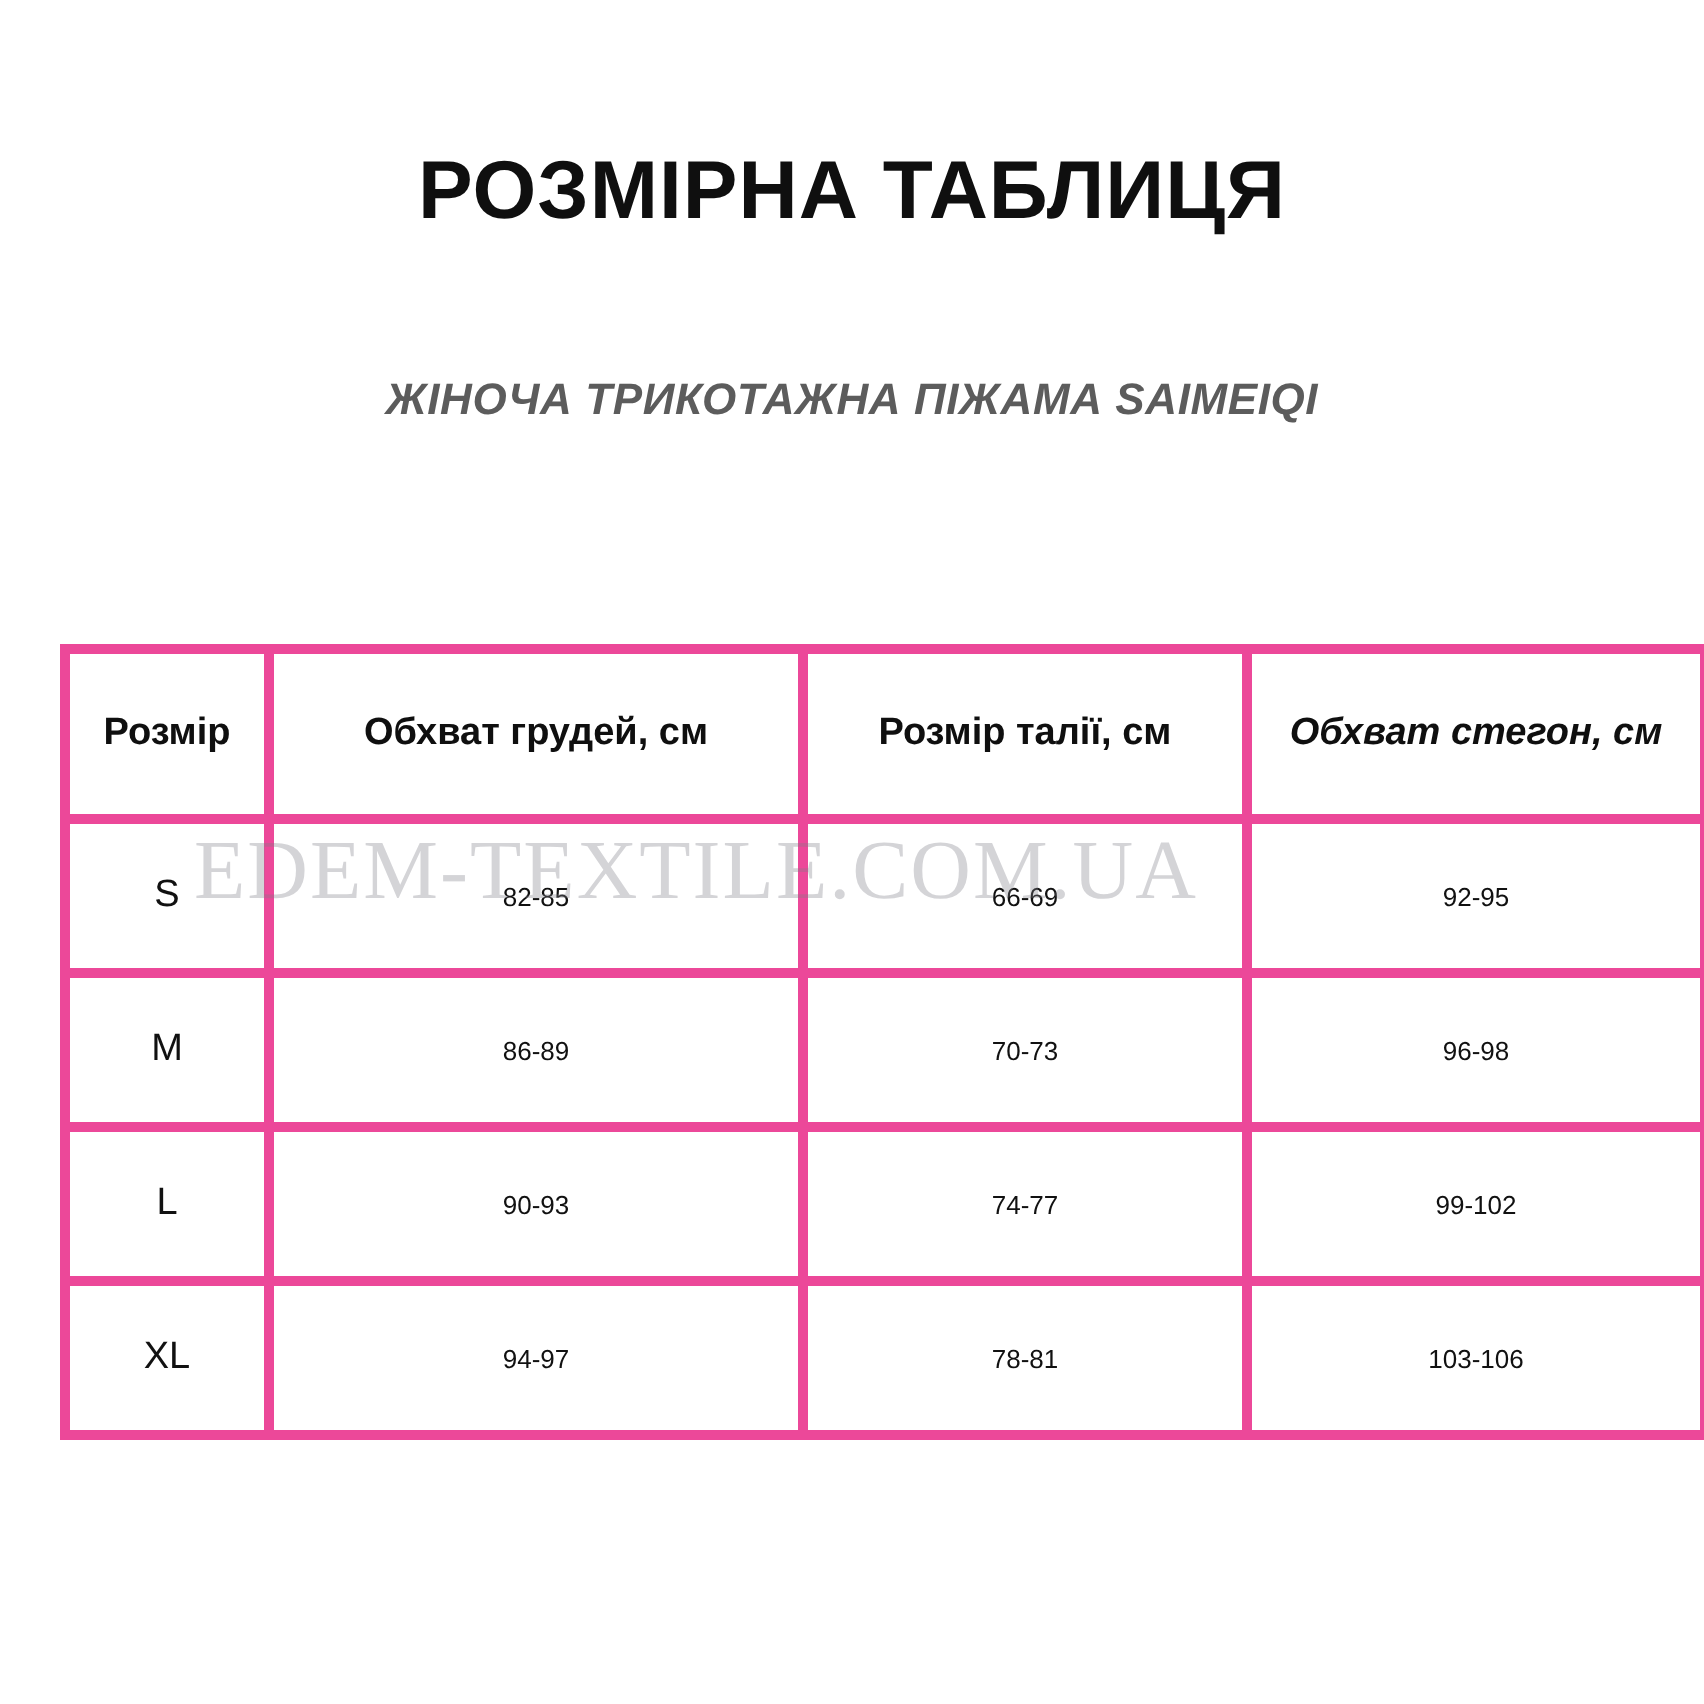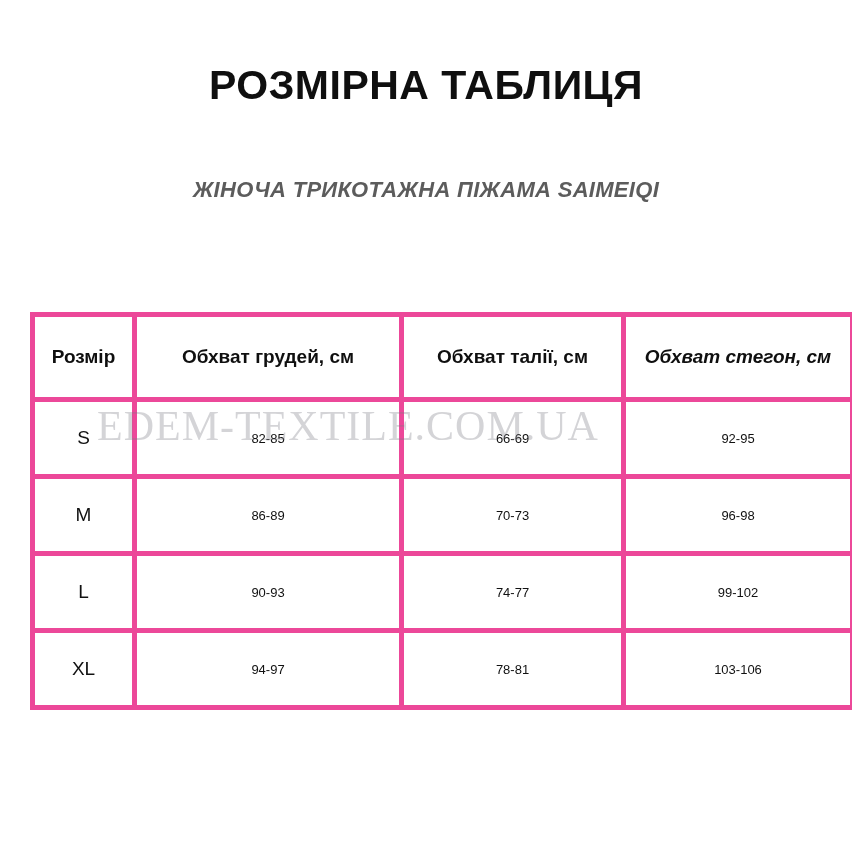--- a/index.html
+++ b/index.html
@@ -19,21 +19,21 @@
     width: 852px;
     height: 852px;
     position: relative;
     box-sizing: border-box;
   }
   .title {
     text-align: center;
     font-size: 41px;
     font-weight: bold;
     letter-spacing: 0.5px;
-    margin: 4px;
+    margin: 14px;
     padding-top: 58px;
     color: #0f0f0f;
     text-transform: uppercase;
   }
   .subtitle {
     text-align: center;
     font-size: 22px;
     font-style: italic;
     font-weight: bold;
     color: #5c5c5c;
@@ -102,21 +102,21 @@
   <h1 class="title">РОЗМІРНА ТАБЛИЦЯ</h1>
 
   <h2 class="subtitle">ЖІНОЧА ТРИКОТАЖНА ПІЖАМА SAIMEIQI</h2>
 
   <div class="table-wrap">
     <table class="size-table">
       <thead>
         <tr>
           <th class="col-size">Розмір</th>
           <th class="col-a">Обхват грудей, см</th>
-          <th class="col-b">Обхват талії, см</th>
+          <th class="col-b">Розмір талії, см</th>
           <th class="col-c">Обхват стегон, см</th>
         </tr>
       </thead>
       <tbody>
         <tr>
           <td class="size-cell">S</td>
           <td>82-85</td>
           <td>66-69</td>
           <td>92-95</td>
         </tr>

